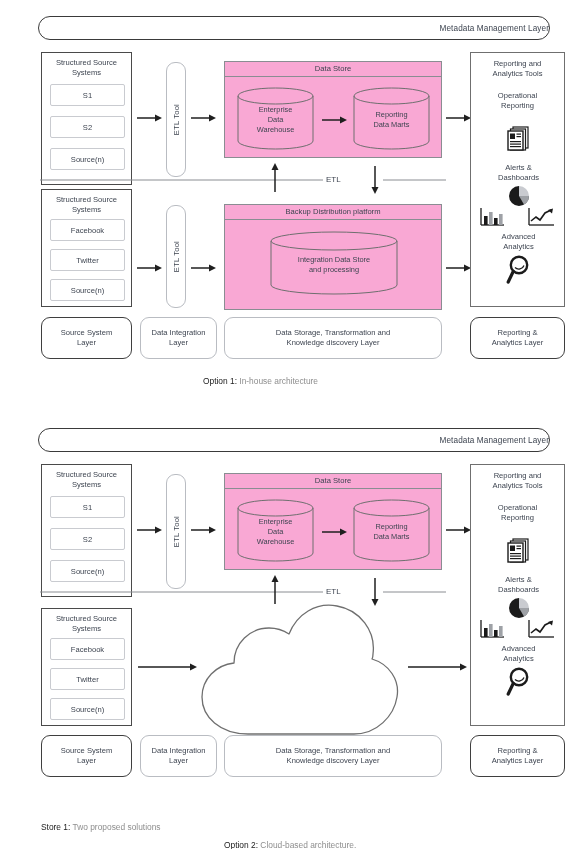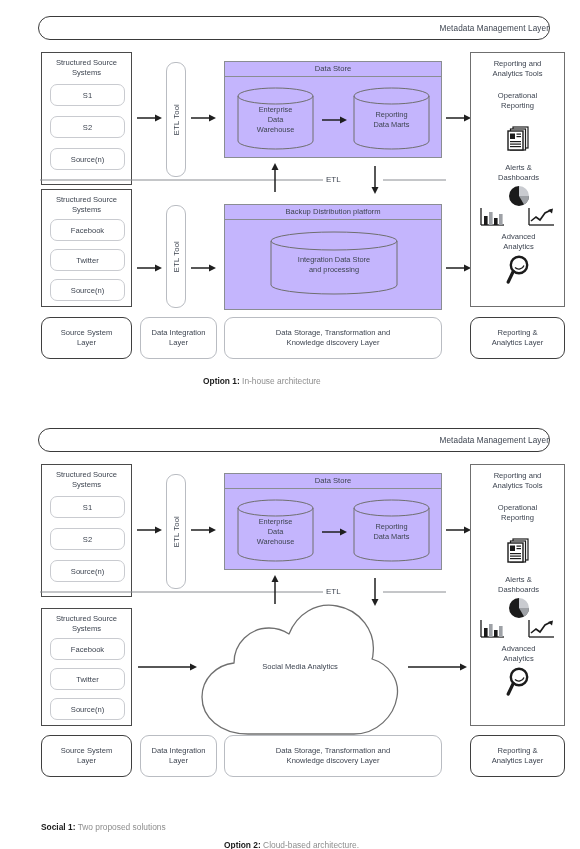--- a/index.html
+++ b/index.html
@@ -49,21 +49,21 @@
   .panel-title {
     text-align: center;
     font-size: 7.6px;
     line-height: 10px;
     color: #3d4450;
     padding-top: 5px;
   }
 
   .src-chip {
     border: 1px solid #c9cbd0;
-    border-radius: 7px;
+    border-radius: 2px;
     height: 20px;
     display: flex;
     align-items: center;
     justify-content: center;
     font-size: 7.6px;
     color: #3d4450;
     background: #fff;
   }
 
   .etl-tool {
@@ -78,21 +78,21 @@
     writing-mode: vertical-rl;
     transform: rotate(180deg);
     font-size: 7.6px;
     letter-spacing: .2px;
     color: #3d4450;
     white-space: nowrap;
   }
 
   .store-box {
     border: 1.1px solid #8a8d92;
-    background: #c4b5fd;
+    background: #f9a8d4;
   }
   .store-header {
     border-bottom: 1.1px solid #8a8d92;
     text-align: center;
     font-size: 7.6px;
     line-height: 14px;
     height: 14px;
     color: #3d4450;
   }
 
@@ -110,21 +110,21 @@
   }
   .layer-box.light { border-color: #b9bcc2; }
 
   .caption {
     font-size: 8.4px;
     color: #8e8e8e;
     white-space: nowrap;
   }
   .caption b {
     color: #1b1b1b;
-    font-weight: bold;
+    font-weight: normal;
   }
 
   .tools-text {
     text-align: center;
     font-size: 7.6px;
     line-height: 10px;
     color: #3d4450;
   }
 
   svg { display: block; overflow: visible; }
@@ -475,21 +475,20 @@
                  C6,76 20,62 38,60
                  C38,40 54,25 73,25
                  C80,25 87,27 93,31
                  C101,11 120,-1 141,3
                  C164,7 180,28 177,51
                  C177,52 177,54 176,56
                  C193,61 204,77 201,94
                  C198,113 181,131 158,131 Z" fill="#ffffff" stroke="#6f6f6f" stroke-width="1.3" stroke-linejoin="round"></path>
       </svg>
       <div class="abs" style="left:0; top:58px; width:208px; text-align:center; font-size:7.6px; line-height:11px; color:#3d4450;">
-        <div>Social Media Analytics</div>
       </div>
     </div>
 
     <svg class="abs" style="left:408px; top:246px;" width="60" height="10">
       <line class="ar" x1="0" y1="5" x2="52" y2="5"></line>
       <polygon class="arh" points="52,1.5 59,5 52,8.5"></polygon>
     </svg>
 
     <div class="abs panel" style="left:470px; top:48px; width:95px; height:262px;">
       <div class="tools-text" style="padding-top:6px;">
@@ -583,17 +582,17 @@
       </div>
     </div>
 
     <div class="abs caption" style="left:224px; top:378px;margin-top:46px;">
       <b>Option 2:</b>
       <span>Cloud-based architecture.</span>
     </div>
   </div>
 
   <div class="abs caption" style="left:41px; top:822px;">
-    <b>Social 1:</b>
+    <b>Store 1:</b>
     <span>Two proposed solutions</span>
   </div>
 
 </div>
 
 </body></html>

